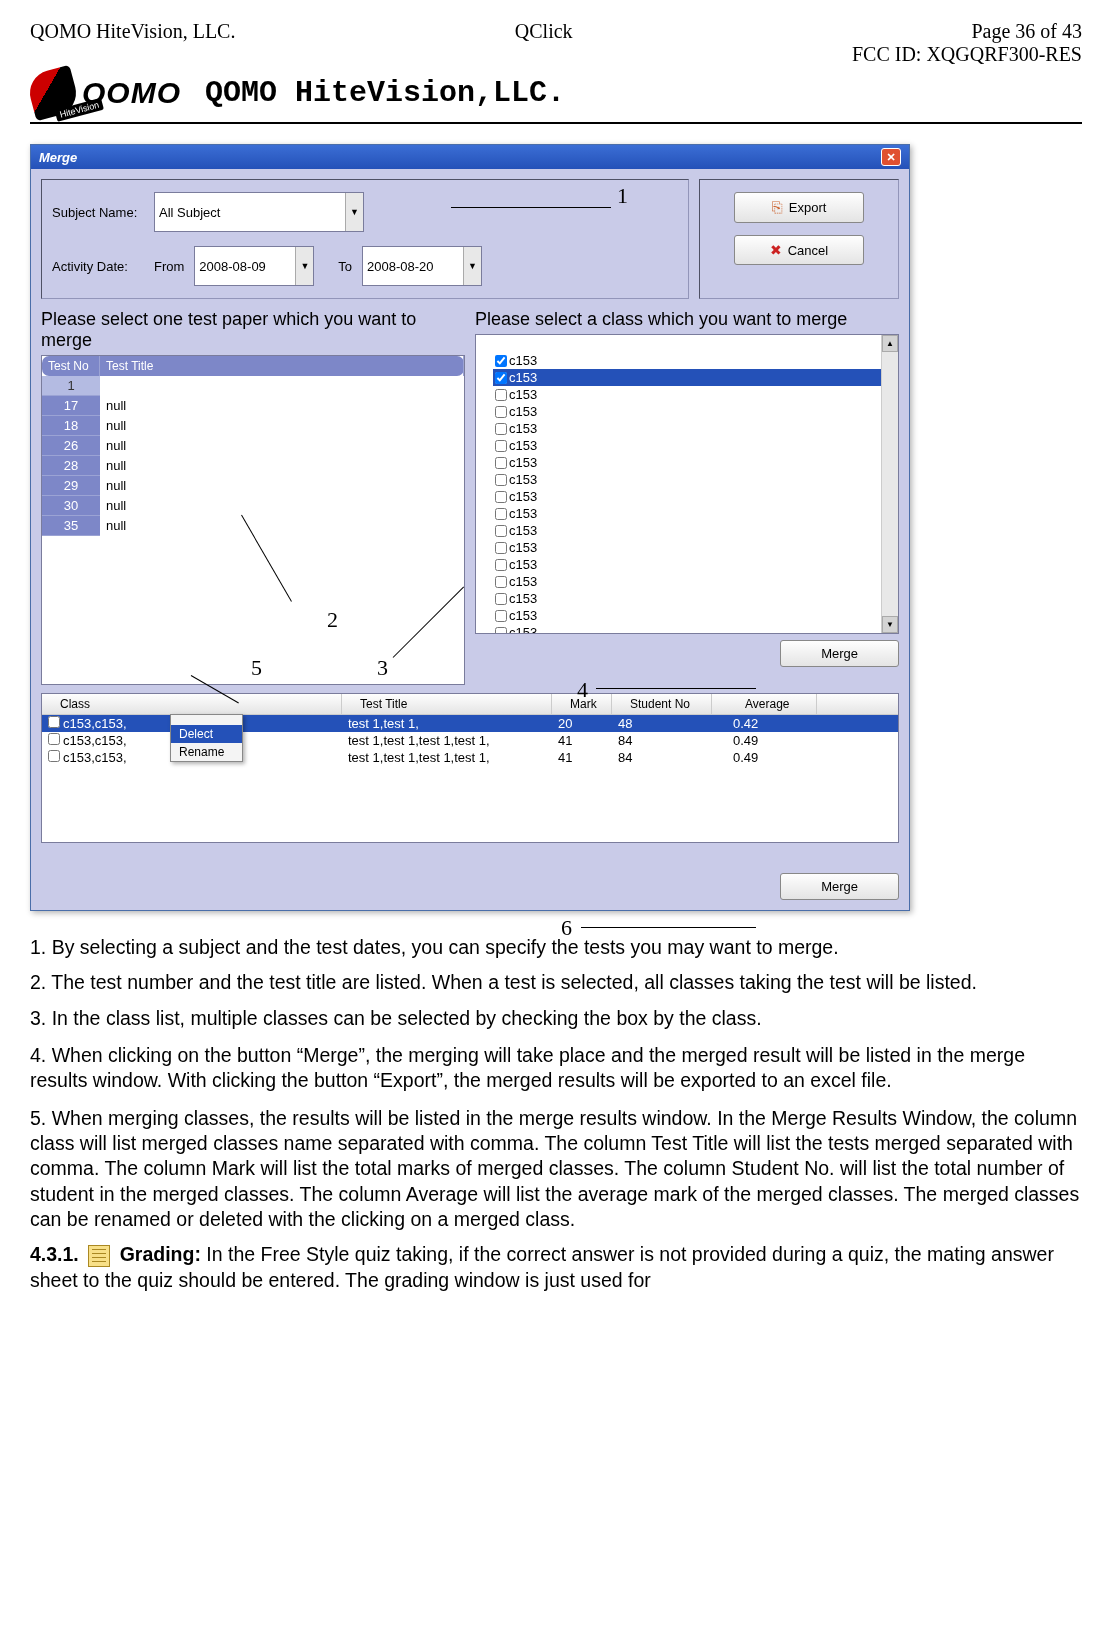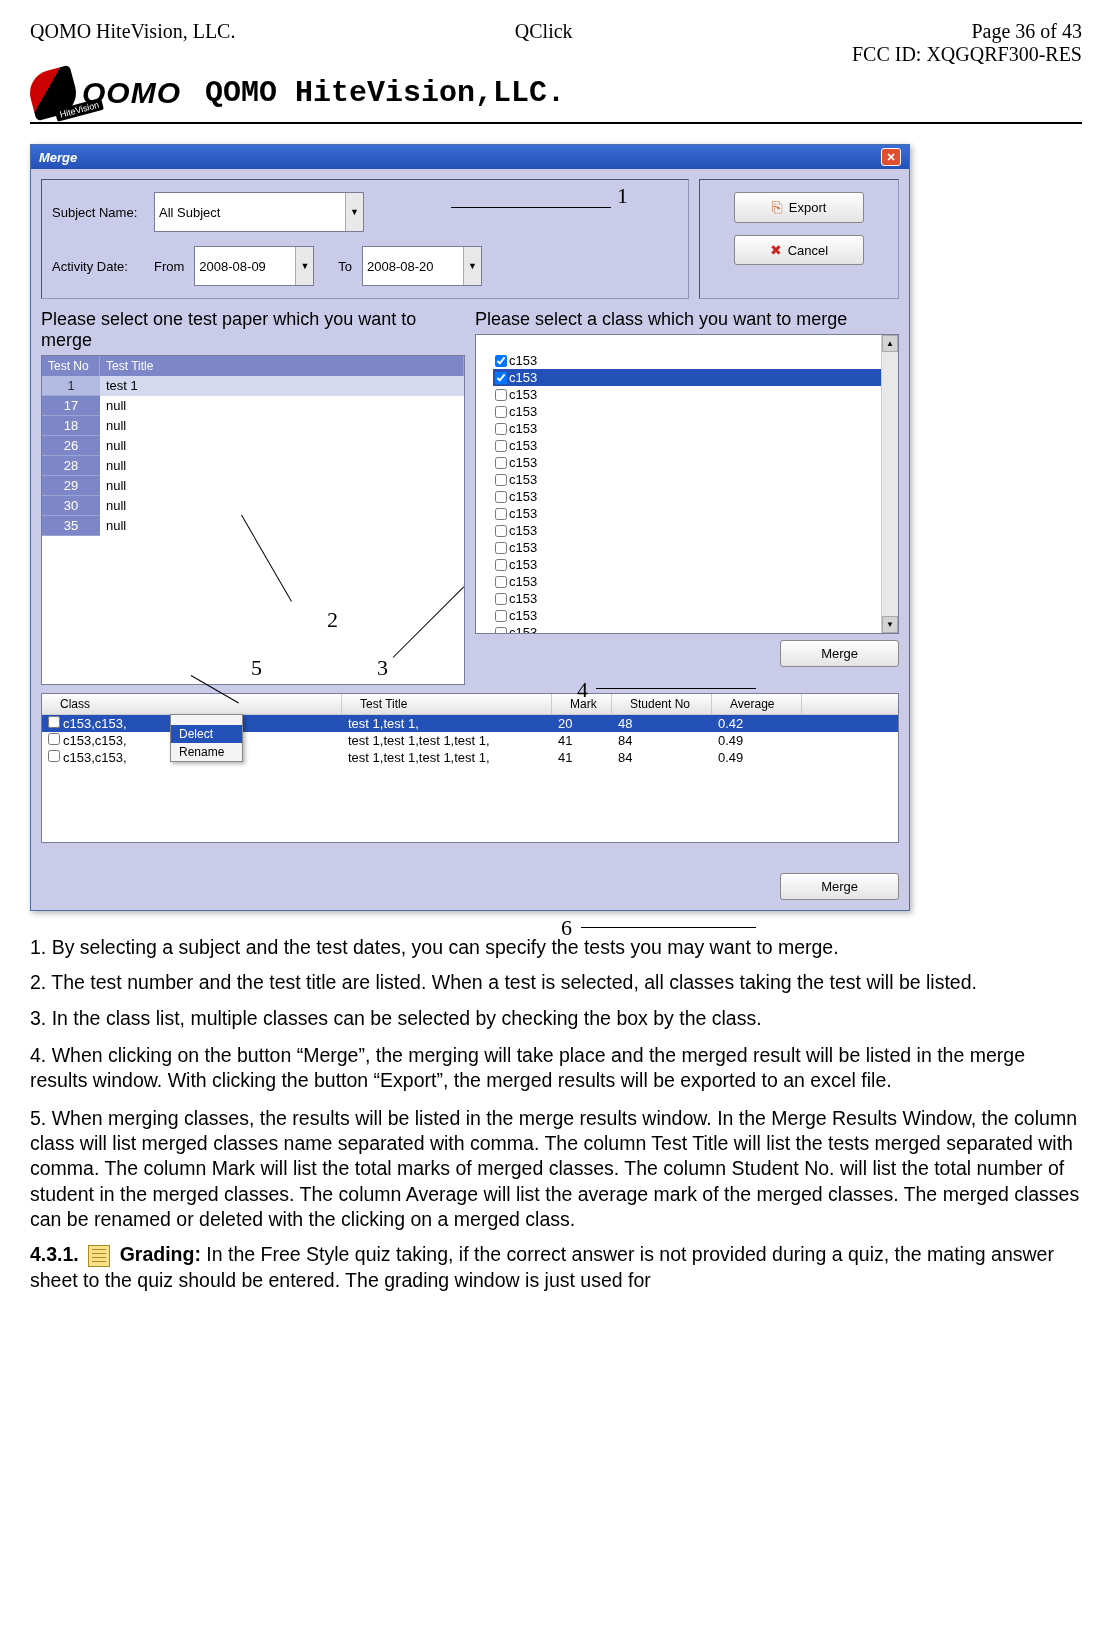--- a/index.html
+++ b/index.html
@@ -171,20 +171,21 @@
     .test-table {
       background: #fff;
       border: 1px solid #7a7c9c;
       height: 330px;
     }
     .th-row {
       display: flex;
       background: #7d87c8;
       color: #fff;
       font-size: 12px;
+      border-radius: 7px;
     }
     .th-row > div {
       padding: 3px 6px;
       border-right: 1px solid #9ba3d4;
     }
     .th-row .c1 { width: 58px; }
     .th-row .c2 { flex: 1; }
     .tr-row {
       display: flex;
       font-size: 13px;
@@ -266,21 +267,21 @@
       border-bottom: 1px solid #ccc;
     }
     .rh-row > div {
       padding: 3px 18px;
       border-right: 1px solid #ccc;
     }
     .rcol-class { width: 300px; }
     .rcol-title { width: 210px; }
     .rcol-mark { width: 60px; }
     .rcol-stud { width: 100px; }
-    .rcol-avg { width: 90px; }
+    .rcol-avg { width: 90px; margin-left: 15px; }
     .rr-row {
       display: flex;
       font-size: 13px;
       align-items: flex-end;
     }
     .rr-row > div { padding: 1px 6px; }
     .rr-row.sel { background: #2451b8; color: #fff; }
     .rr-row input { width: 12px; height: 12px; margin-right: 3px; }
     .context-menu {
       position: absolute;
@@ -402,21 +403,20 @@
       <div class="test-panel">
         <div class="group-label">Please select one test paper which you want to merge</div>
         <div class="test-table">
           <div class="th-row">
             <div class="c1">Test No</div>
             <div class="c2">Test Title</div>
           </div>
           <div id="test-rows">
               <div class="tr-row sel">
                 <div class="c1">1</div>
-                <div class="c2">test 1</div>
               </div>
               <div class="tr-row">
                 <div class="c1">17</div>
                 <div class="c2">null</div>
               </div>
               <div class="tr-row">
                 <div class="c1">18</div>
                 <div class="c2">null</div>
               </div>
               <div class="tr-row">

